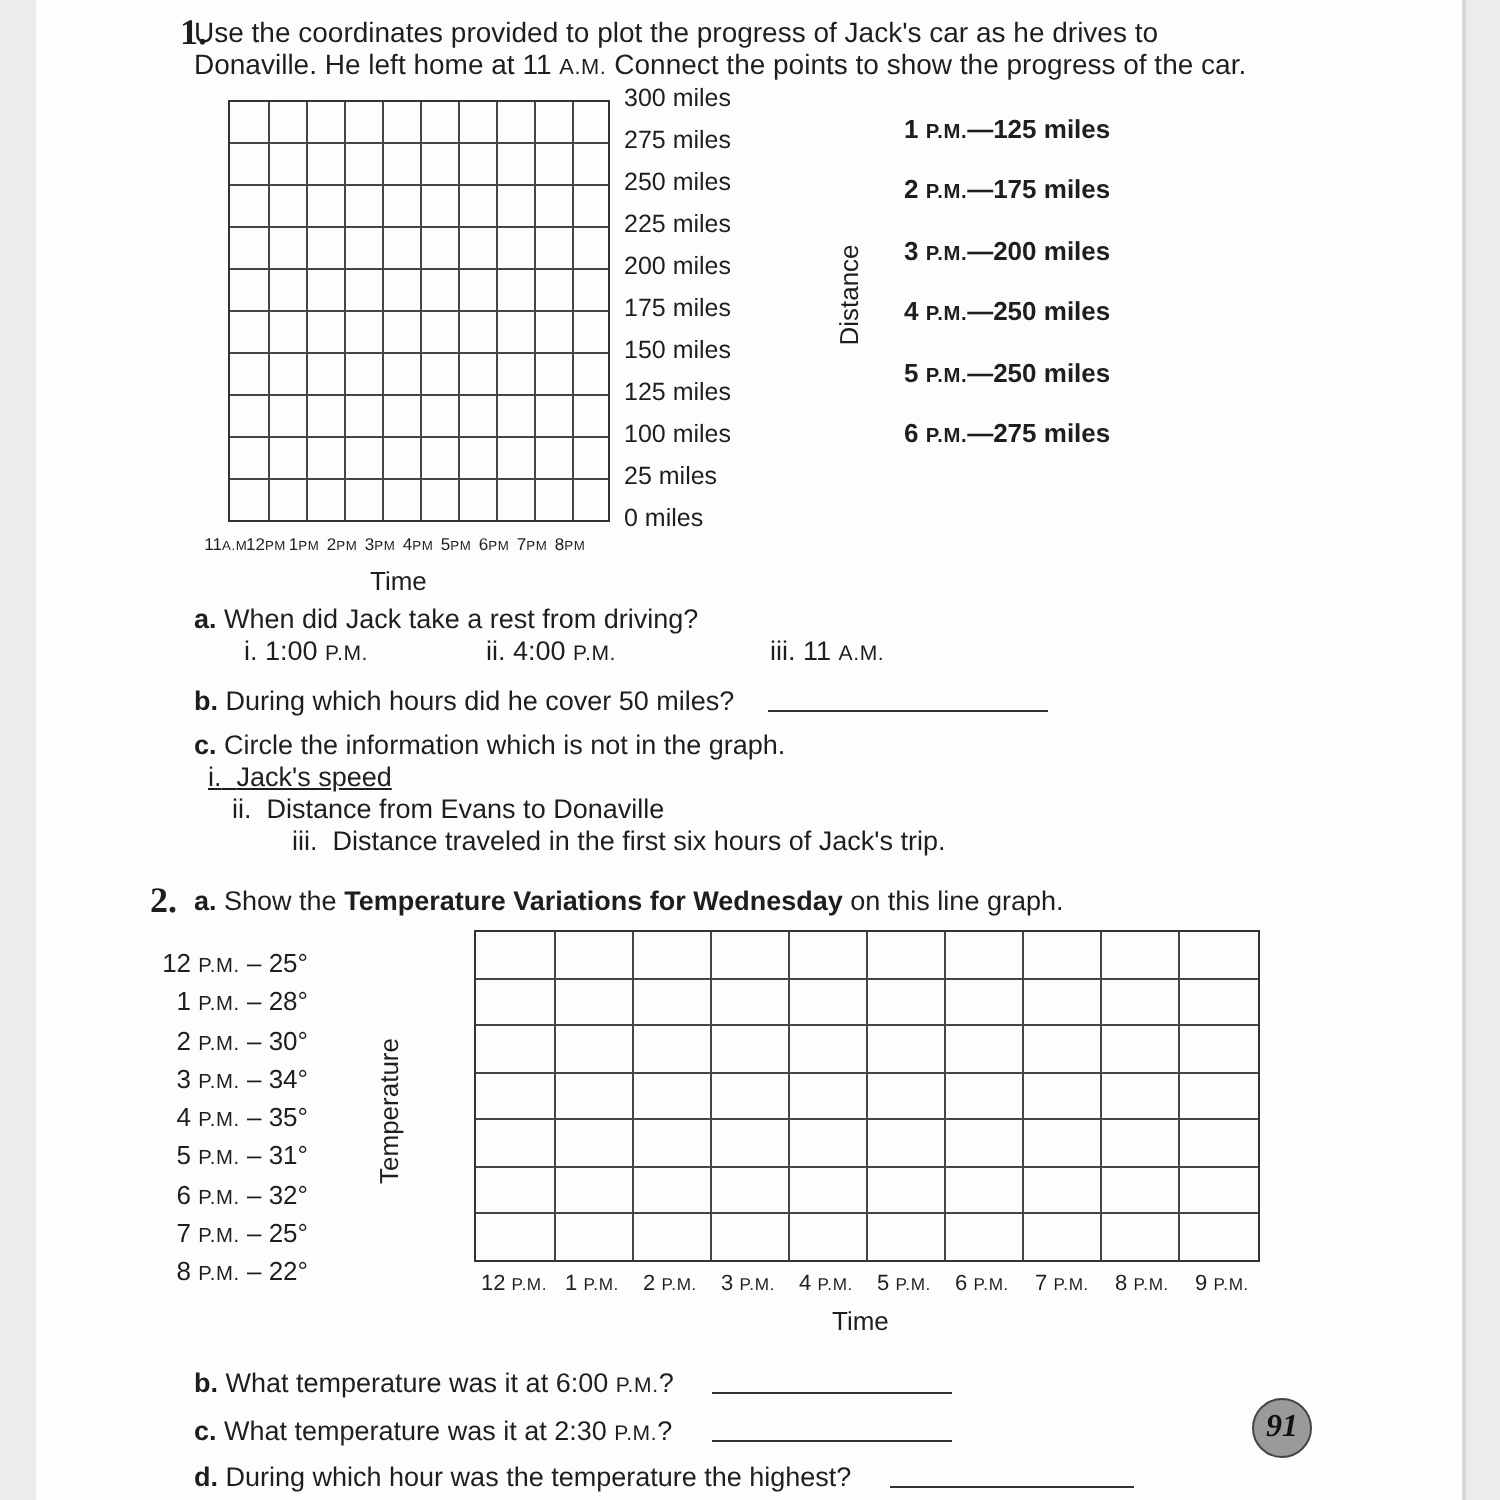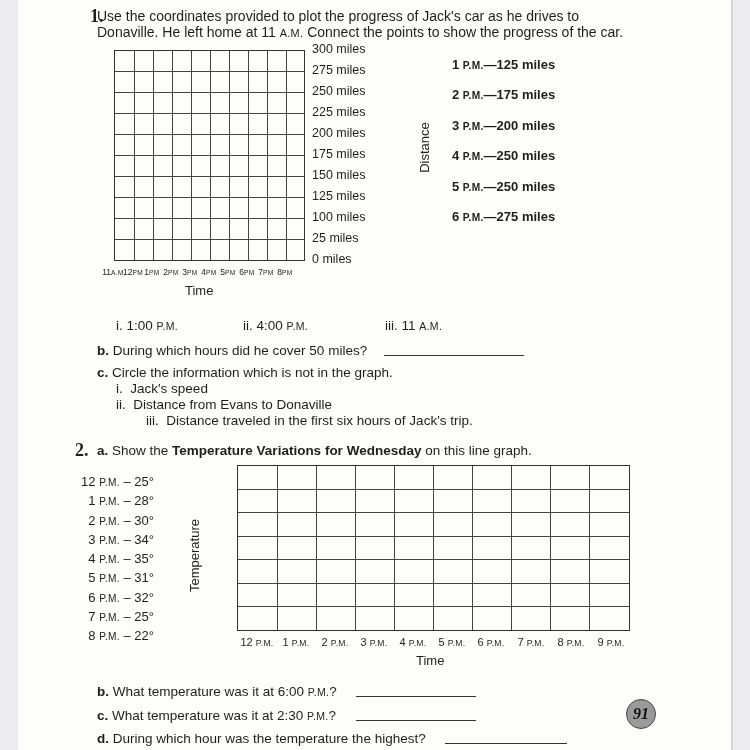--- a/index.html
+++ b/index.html
@@ -96,29 +96,30 @@
 
   <div class="abs vert" style="left:381px;top:140px;">Distance</div>
 
   <div class="abs given" style="left:434px;top:57px;"><span>1</span> <span class="sc">P.M.</span><span>—125 miles</span></div>
   <div class="abs given" style="left:434px;top:87px;"><span>2</span> <span class="sc">P.M.</span><span>—175 miles</span></div>
   <div class="abs given" style="left:434px;top:118px;"><span>3</span> <span class="sc">P.M.</span><span>—200 miles</span></div>
   <div class="abs given" style="left:434px;top:148px;"><span>4</span> <span class="sc">P.M.</span><span>—250 miles</span></div>
   <div class="abs given" style="left:434px;top:179px;"><span>5</span> <span class="sc">P.M.</span><span>—250 miles</span></div>
   <div class="abs given" style="left:434px;top:209px;"><span>6</span> <span class="sc">P.M.</span><span>—275 miles</span></div>
 
-  <div class="abs txt14" style="left:98px;top:318px;"><span>i.</span> <span>1:00 </span><span class="sc">P.M.</span></div>
+  <div class="abs txt14" style="left:79px;top:302px;"><b>a.</b> <span>When did Jack take a rest from driving?</span></div>
+  <div class="abs txt14" style="left:104px;top:318px;"><span>i.</span> <span>1:00 </span><span class="sc">P.M.</span></div>
   <div class="abs txt14" style="left:225px;top:318px;"><span>ii.</span> <span>4:00 </span><span class="sc">P.M.</span></div>
   <div class="abs txt14" style="left:367px;top:318px;"><span>iii.</span> <span>11 </span><span class="sc">A.M.</span></div>
 
   <div class="abs txt14" style="left:79px;top:343px;"><b>b.</b> <span>During which hours did he cover 50 miles?</span></div>
   <div class="abs blank" style="left:366px;top:343px;width:140px;"></div>
 
   <div class="abs txt14" style="left:79px;top:365px;"><b>c.</b> <span>Circle the information which is not in the graph.</span></div>
-  <div class="abs txt14" style="left:98px;top:381px;"><span>i.</span>&nbsp; <span>Jack's speed</span></div>
+  <div class="abs txt14" style="left:86px;top:381px;text-decoration:underline;"><span>i.</span>&nbsp; <span>Jack's speed</span></div>
   <div class="abs txt14" style="left:98px;top:397px;"><span>ii.</span>&nbsp; <span>Distance from Evans to Donaville</span></div>
   <div class="abs txt14" style="left:84px;top:413px;padding-left:44px;"><span>iii.</span>&nbsp; <span>Distance traveled in the first six hours of Jack's trip.</span></div>
 
   <div class="abs qnum" style="left:57px;top:440px;">2.</div>
   <div class="abs txt14" style="left:79px;top:443px;"><b>a.</b> <span>Show the </span><b>Temperature Variations for Wednesday</b><span> on this line graph.</span></div>
 
   <div class="abs templist" style="left:36px;top:474px;width:100px;">
     <div style="height:19.3px"><span>12</span> <span class="sc">P.M.</span><span> – 25°</span></div>
     <div style="height:19.3px"><span>1</span> <span class="sc">P.M.</span><span> – 28°</span></div>
     <div style="height:19.3px"><span>2</span> <span class="sc">P.M.</span><span> – 30°</span></div>

